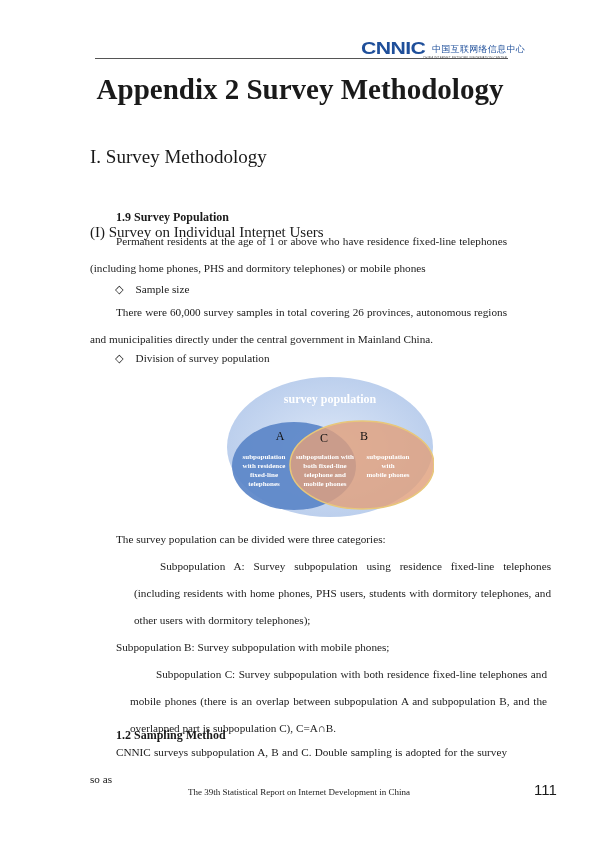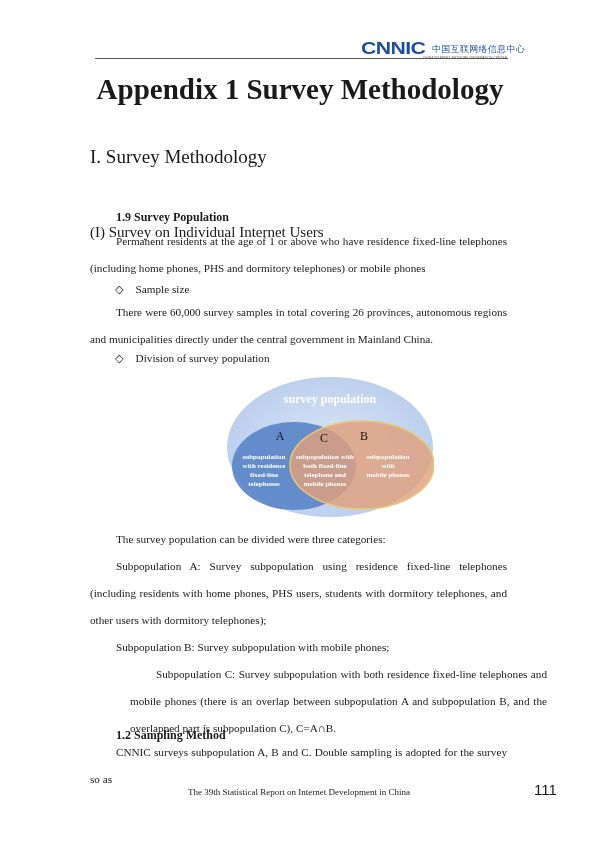--- a/index.html
+++ b/index.html
@@ -23,21 +23,21 @@
 </head>
 <body>
 
 <div class="header-logo">
   <span class="logo-mark">CNNIC</span>
   <span class="logo-cn">中国互联网络信息中心</span>
   <span class="logo-en">CHINA INTERNET NETWORK INFORMATION CENTER</span>
 </div>
 <div class="header-rule"></div>
 
-<div class="title">Appendix 1 Survey Methodology</div>
+<div class="title">Appendix 2 Survey Methodology</div>
 <div class="h1">I. Survey Methodology</div>
 <div class="h2">(I) Survey on Individual Internet Users</div>
 
 <div class="h3" style="top:210px;">1.9 Survey Population</div>
 <div class="p" style="top:228px;"><span class="indent"></span><span>Permanent residents at the age of 1 or above who have residence fixed-line telephones (including home phones, PHS and dormitory telephones) or mobile phones</span></div>
 
 <div class="bullet" style="top:283px;">
   <span>◇</span>
   <span>Sample size</span>
 </div>
@@ -71,21 +71,21 @@
     <text x="99" y="92">both fixed-line</text>
     <text x="99" y="101">telephone and</text>
     <text x="99" y="110">mobile phones</text>
     <text x="162" y="83">subpopulation</text>
     <text x="162" y="92">with</text>
     <text x="162" y="101">mobile phones</text>
   </g>
 </svg>
 
 <div class="p" style="top:526px;"><span class="indent"></span><span>The survey population can be divided were three categories:</span></div>
-<div class="p" style="top:553px;"><span class="indent"></span><span>Subpopulation A: Survey subpopulation using residence fixed-line telephones (including residents with home phones, PHS users, students with dormitory telephones, and other users with dormitory telephones);</span></div>
+<div class="p" style="top:553px;margin-left:44px;"><span class="indent"></span><span>Subpopulation A: Survey subpopulation using residence fixed-line telephones (including residents with home phones, PHS users, students with dormitory telephones, and other users with dormitory telephones);</span></div>
 <div class="p" style="top:634px;"><span class="indent"></span><span>Subpopulation B: Survey subpopulation with mobile phones;</span></div>
 <div class="p" style="top:661px;margin-left:40px;"><span class="indent"></span><span>Subpopulation C: Survey subpopulation with both residence fixed-line telephones and mobile phones (there is an overlap between subpopulation A and subpopulation B, and the overlapped part is subpopulation C), C=A∩B.</span></div>
 
 <div class="h3" style="top:720px;margin-top:8px;">1.2 Sampling Method</div>
 <div class="p" style="top:739px;"><span class="indent"></span><span>CNNIC surveys subpopulation A, B and C. Double sampling is adopted for the survey so as</span></div>
 
 <div class="footer-text">The 39th Statistical Report on Internet Development in China</div>
 <div class="page-num">111</div>
 
 </body></html>

